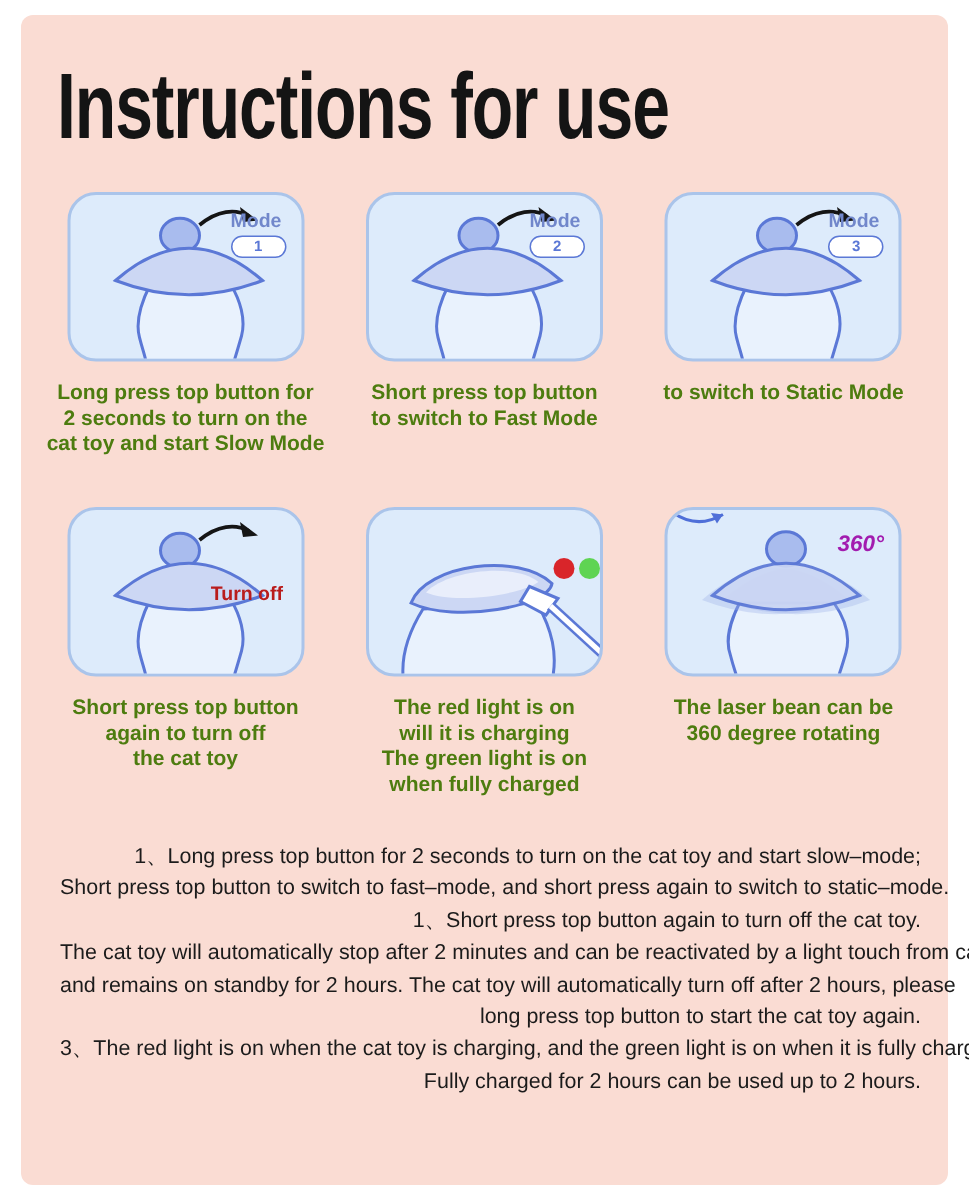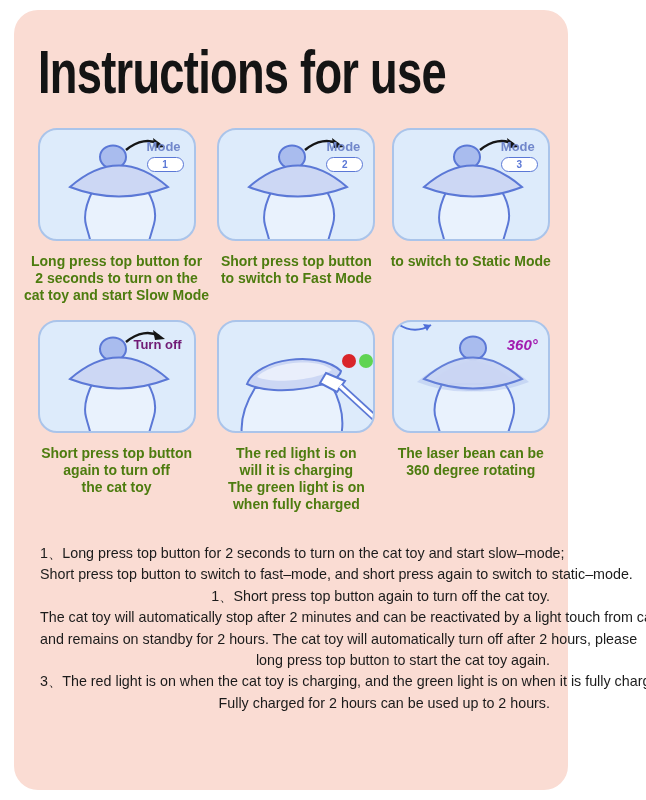--- a/index.html
+++ b/index.html
@@ -4,38 +4,38 @@
 <style>
   * { margin:0; padding:0; box-sizing:border-box; }
   html,body { background:#ffffff; }
   body {
     width:646px; height:800px;
     font-family:"Liberation Sans", sans-serif;
     position:relative; overflow:hidden;
   }
   .card {
     position:absolute; left:14px; top:10px;
-    width:554px; height:780px;
+    width:618px; height:780px;
     background:#fadcd3;
-    border-radius:24px;
+    border-radius:8px;
   }
   .title-wrap { padding:26px 0 0 24px; height:96px; }
   .page-title {
     display:inline-block;
     font-size:62px; font-weight:700; color:#141414;
     letter-spacing:-1px;
     transform:scaleX(0.73); transform-origin:left top;
     white-space:nowrap;
   }
   .grid {
     margin-top:22px;
     padding:0 10px;
     display:grid;
     grid-template-columns:1fr 1fr 1fr;
-    row-gap:16px;
+    row-gap:34px;
   }
   .cell { display:flex; flex-direction:column; align-items:center; }
   .panel {
     position:relative;
     width:158px; height:113px;
     background:#ddebfb;
     border:2px solid #aac4ea;
     border-radius:19px;
     overflow:hidden;
   }
@@ -46,22 +46,22 @@
   }
   .mode-pill {
     position:absolute; top:27px; right:10px;
     width:37px; height:15px;
     background:#ffffff;
     border:1.5px solid #5b78d6; border-radius:8px;
     color:#5b78d6; font-size:10px; font-weight:700;
     text-align:center; line-height:13px;
   }
   .turnoff-label {
-    position:absolute; top:15px; right:12px;
-    color:#701a75; font-weight:700; font-size:13px;
+    position:absolute; top:48px; right:12px;
+    color:#b91c1c; font-weight:700; font-size:13px;
   }
   .deg-label {
     position:absolute; top:14px; right:10px;
     color:#a21caf; font-weight:700; font-size:15px; font-style:italic;
   }
   .deg-arrow { position:absolute; top:28px; right:18px; }
   .caption {
     margin-top:12px;
     text-align:center;
     font-size:14px; font-weight:600; line-height:17px;

